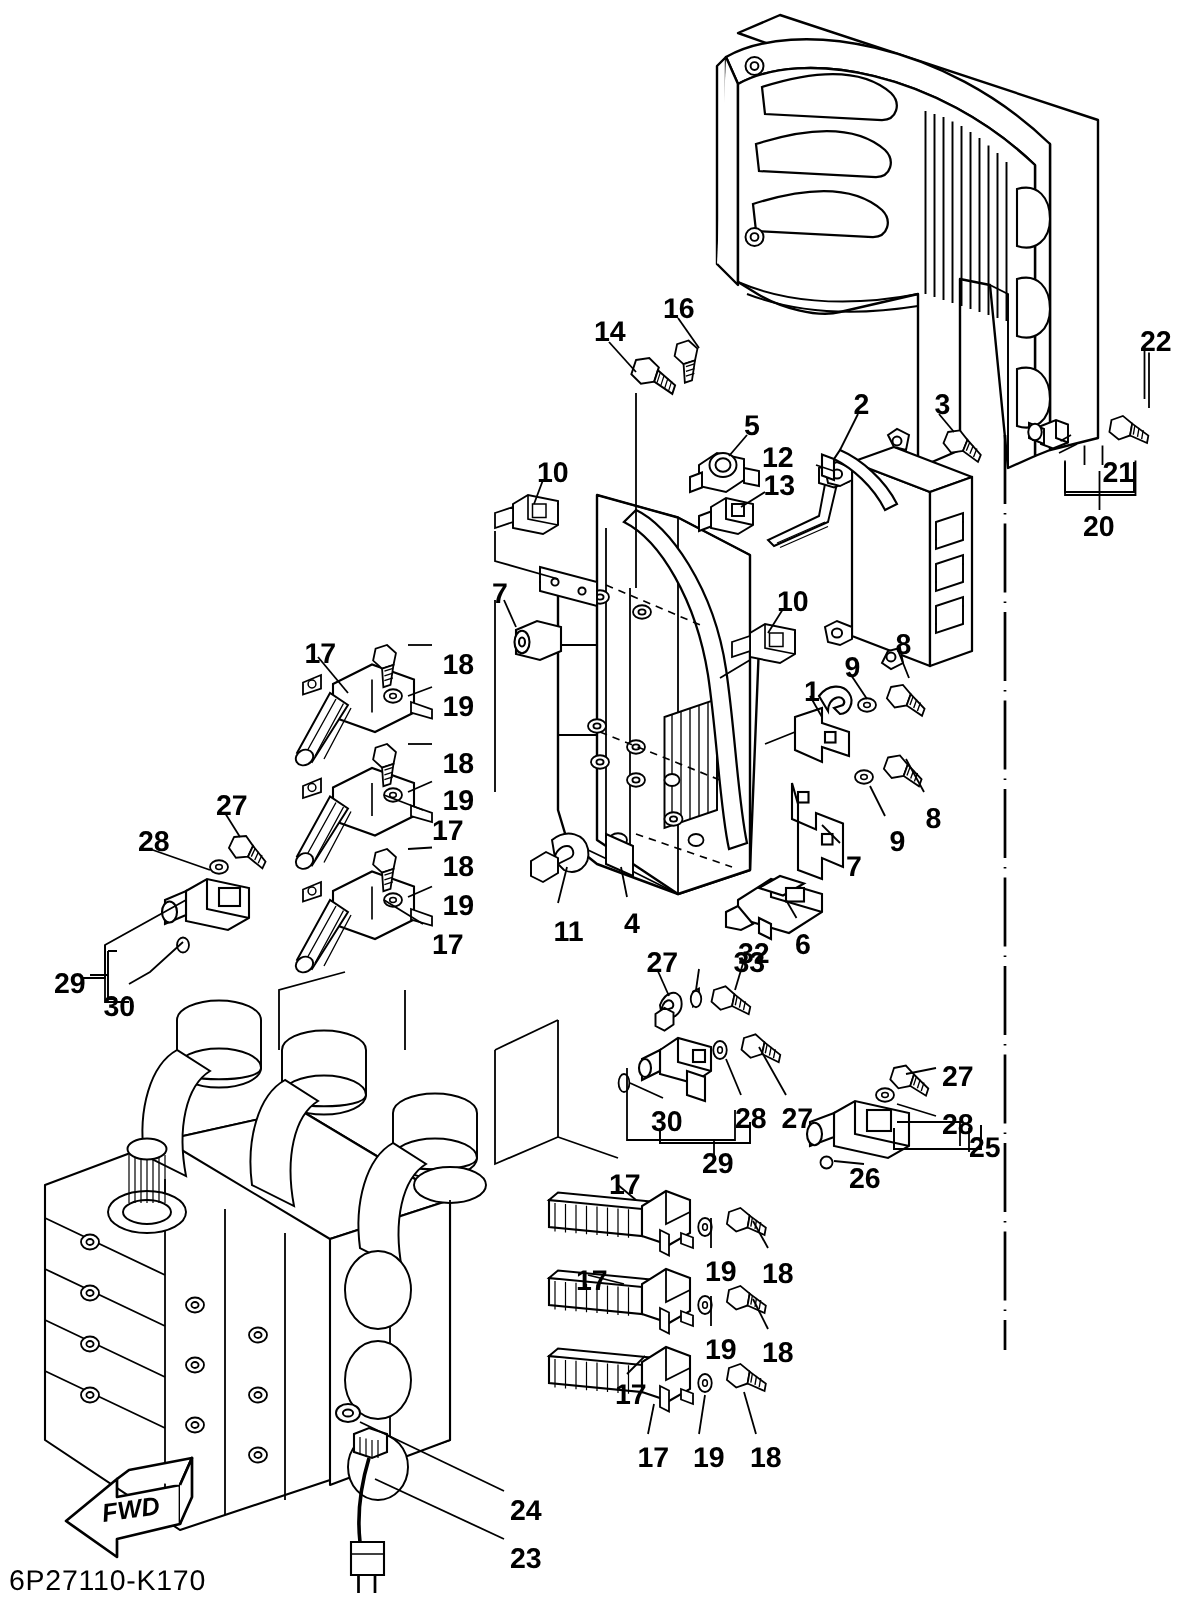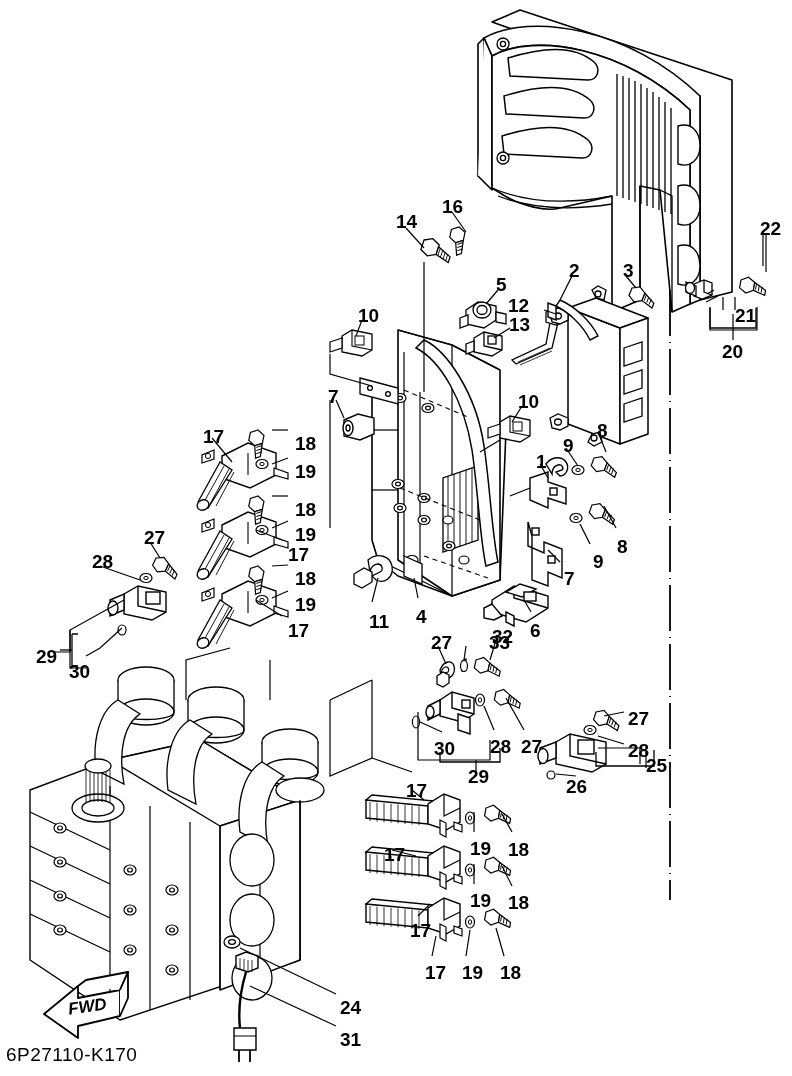--- a/index.html
+++ b/index.html
@@ -719,20 +719,20 @@
       <div class="callout" style="left: 470px; top: 839px;">19</div>
       <div class="callout" style="left: 508px; top: 840px;">18</div>
       <div class="callout" style="left: 384px; top: 845px;">17</div>
       <div class="callout" style="left: 470px; top: 891px;">19</div>
       <div class="callout" style="left: 508px; top: 893px;">18</div>
       <div class="callout" style="left: 410px; top: 921px;">17</div>
       <div class="callout" style="left: 425px; top: 963px;">17</div>
       <div class="callout" style="left: 462px; top: 963px;">19</div>
       <div class="callout" style="left: 500px; top: 963px;">18</div>
       <div class="callout" style="left: 340px; top: 998px;">24</div>
-      <div class="callout" style="left: 340px; top: 1030px;">31</div>
+      <div class="callout" style="left: 340px; top: 1030px;">23</div>
     </div>
 
 <div id="partcode">6P27110-K170</div>
 
 <div class="fwdtext" style="position:absolute;left:68px;top:997px;transform:rotate(-8deg);">FWD</div>
 
 </div>
 
 </body></html>

